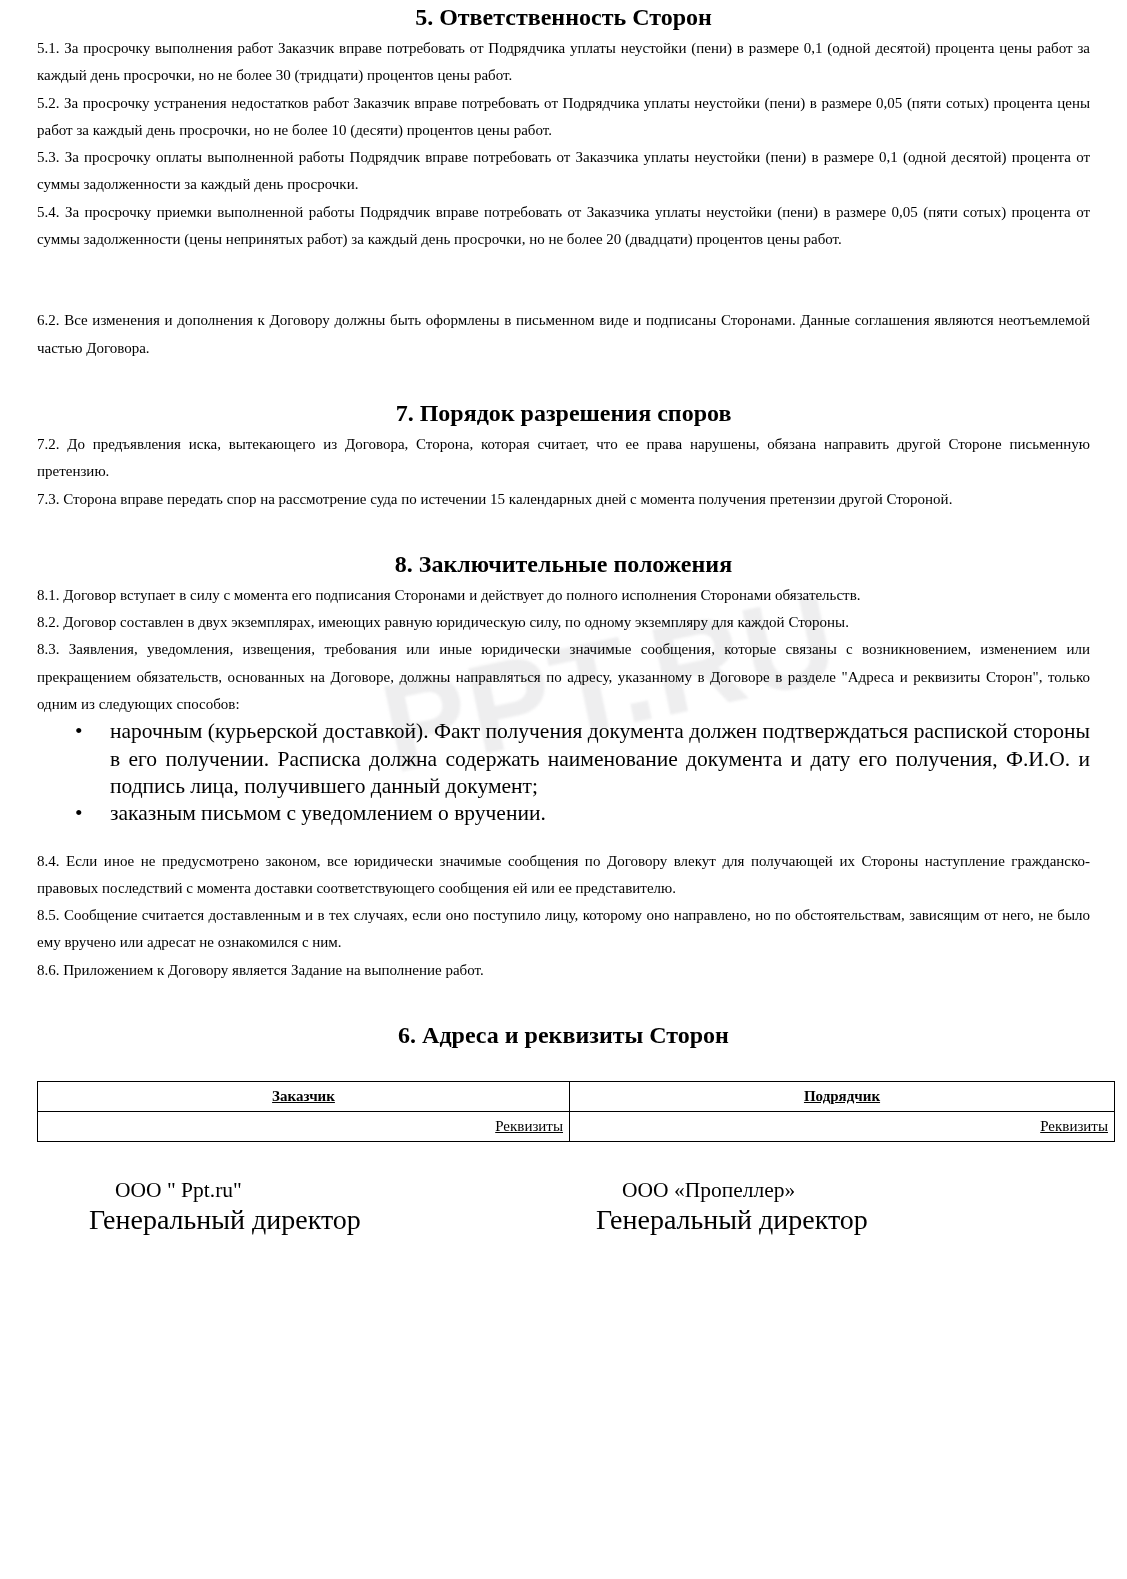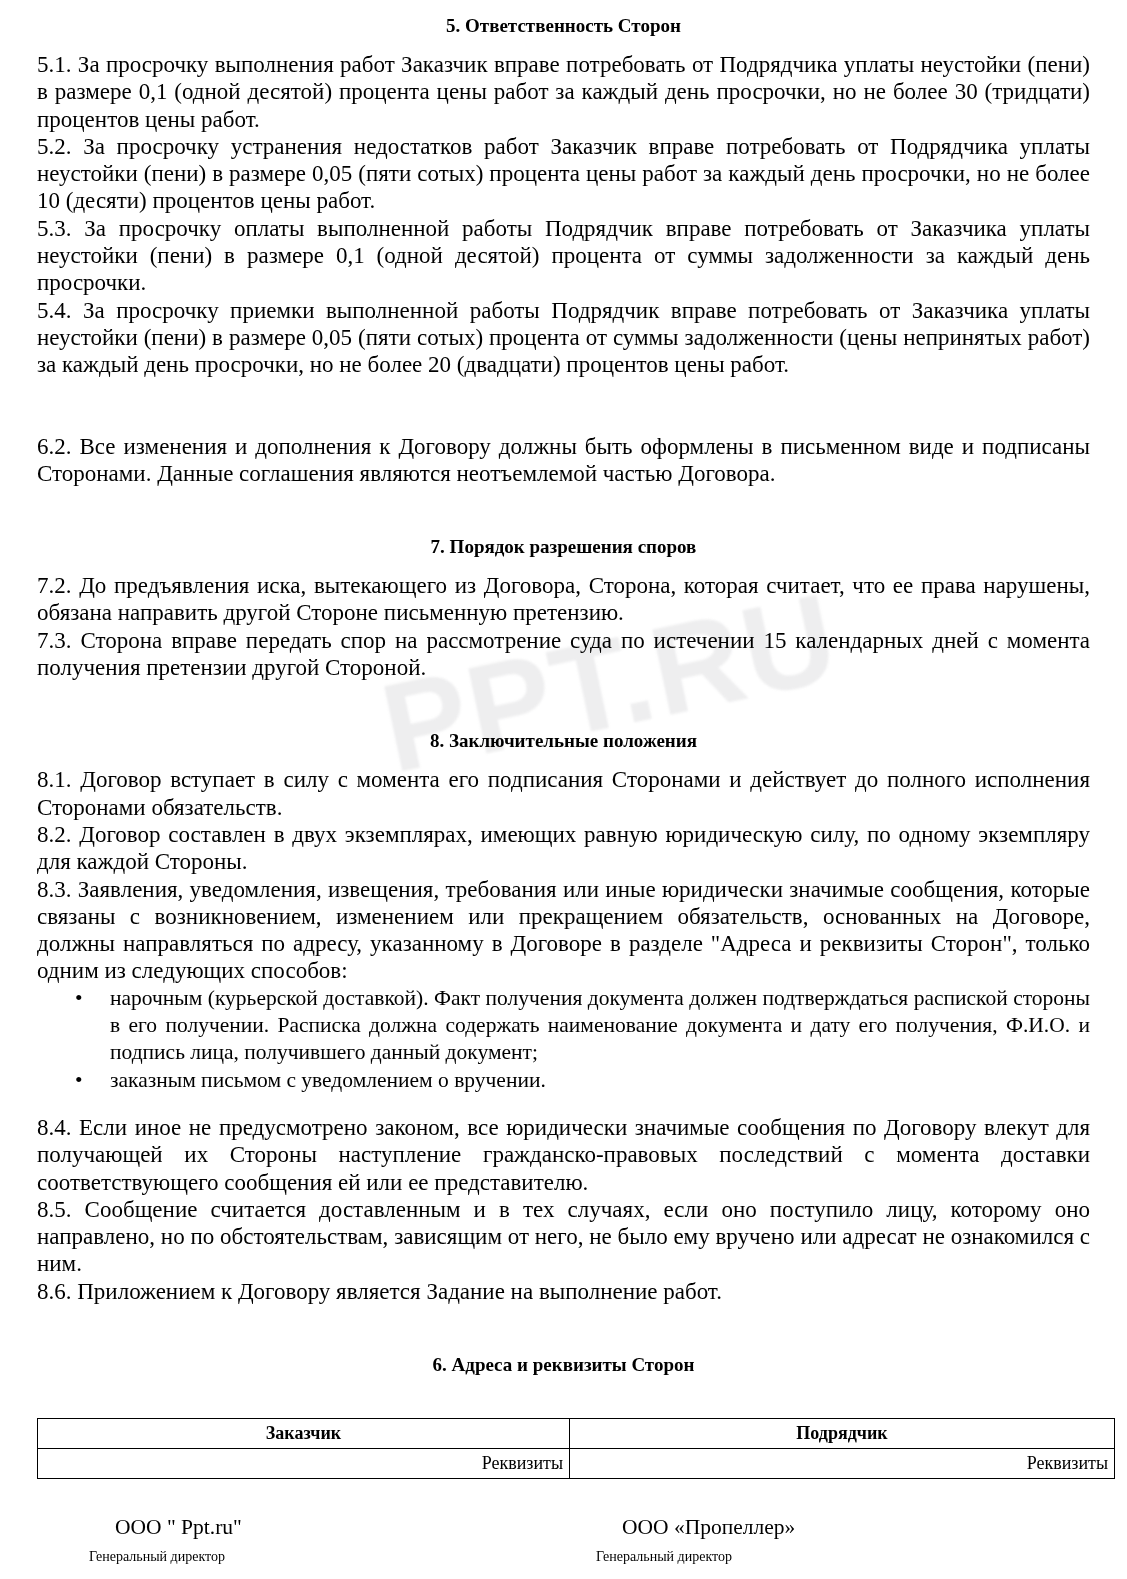--- a/index.html
+++ b/index.html
@@ -40,30 +40,30 @@
     color: rgba(120,120,128,0.13);
     transform: rotate(-12deg);
     transform-origin: left top;
     white-space: nowrap;
     filter: blur(1.2px);
   }
 
   .content { position: relative; z-index: 2; }
 
   h2.section-title {
-    font-size: 19px;
+    font-size: 24px;
     font-weight: 700;
     text-align: center;
-    margin: 12px;
+    margin: 4px;
     padding: 0;
     line-height: 27px;
   }
 
   p.para {
-    font-size: 23px;
+    font-size: 15px;
     line-height: 27.3px;
     margin: 0;
     padding: 0;
     text-align: justify;
     text-indent: 0;
     hyphens: none;
   }
   .gap-md { height: 20px; }
   .gap-lg { height: 28px; }
   .gap-xl { height: 34px; }
@@ -91,24 +91,25 @@
 
   
   table.req-table {
     width: 1051px;
     border-collapse: collapse;
     table-layout: fixed;
     margin: 0;
   }
   table.req-table td {
     border: 1.4px solid #000000;
-    font-size: 18px;
+    font-size: 15px;
     line-height: 25px;
     padding: 2px 6px;
     vertical-align: top;
+    text-decoration: underline;
   }
   table.req-table td.col-a { width: 519px; }
   table.req-table td.col-b { width: 532px; }
   table.req-table td.head {
     text-align: center;
     font-weight: 700;
   }
   table.req-table td.body {
     text-align: right;
     font-weight: 400;
@@ -123,21 +124,21 @@
   .sign-col.right { padding-left: 20px; }
 
   .sign-company {
     font-size: 21.5px;
     line-height: 29px;
     padding-left: 78px;
   }
   .sign-col.right .sign-company { padding-left: 40px; }
 
   .sign-role {
-    font-size: 14px;
+    font-size: 28px;
     line-height: 29px;
     padding-left: 52px;
   }
   .sign-col.right .sign-role { padding-left: 14px; }
 </style>
 </head>
 <body>
 
 <div id="page">
 

